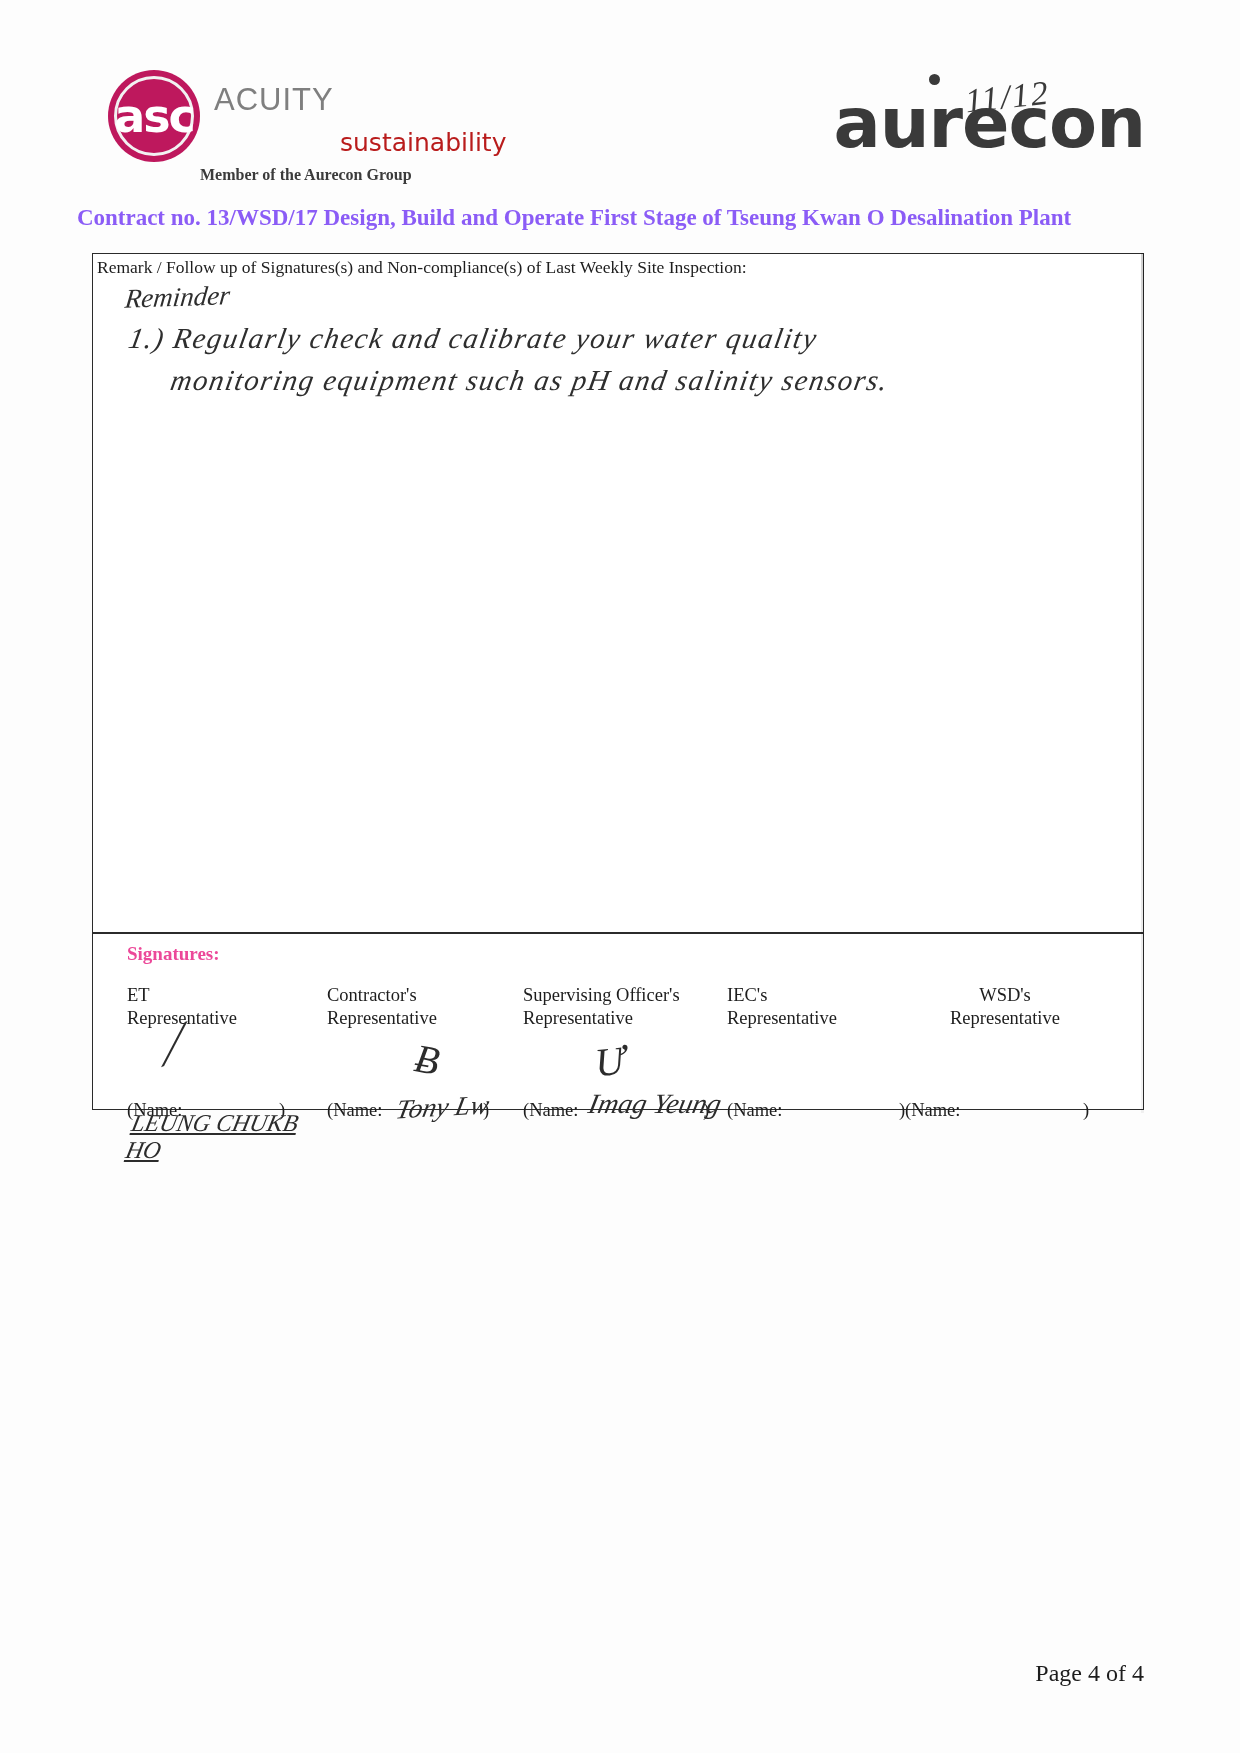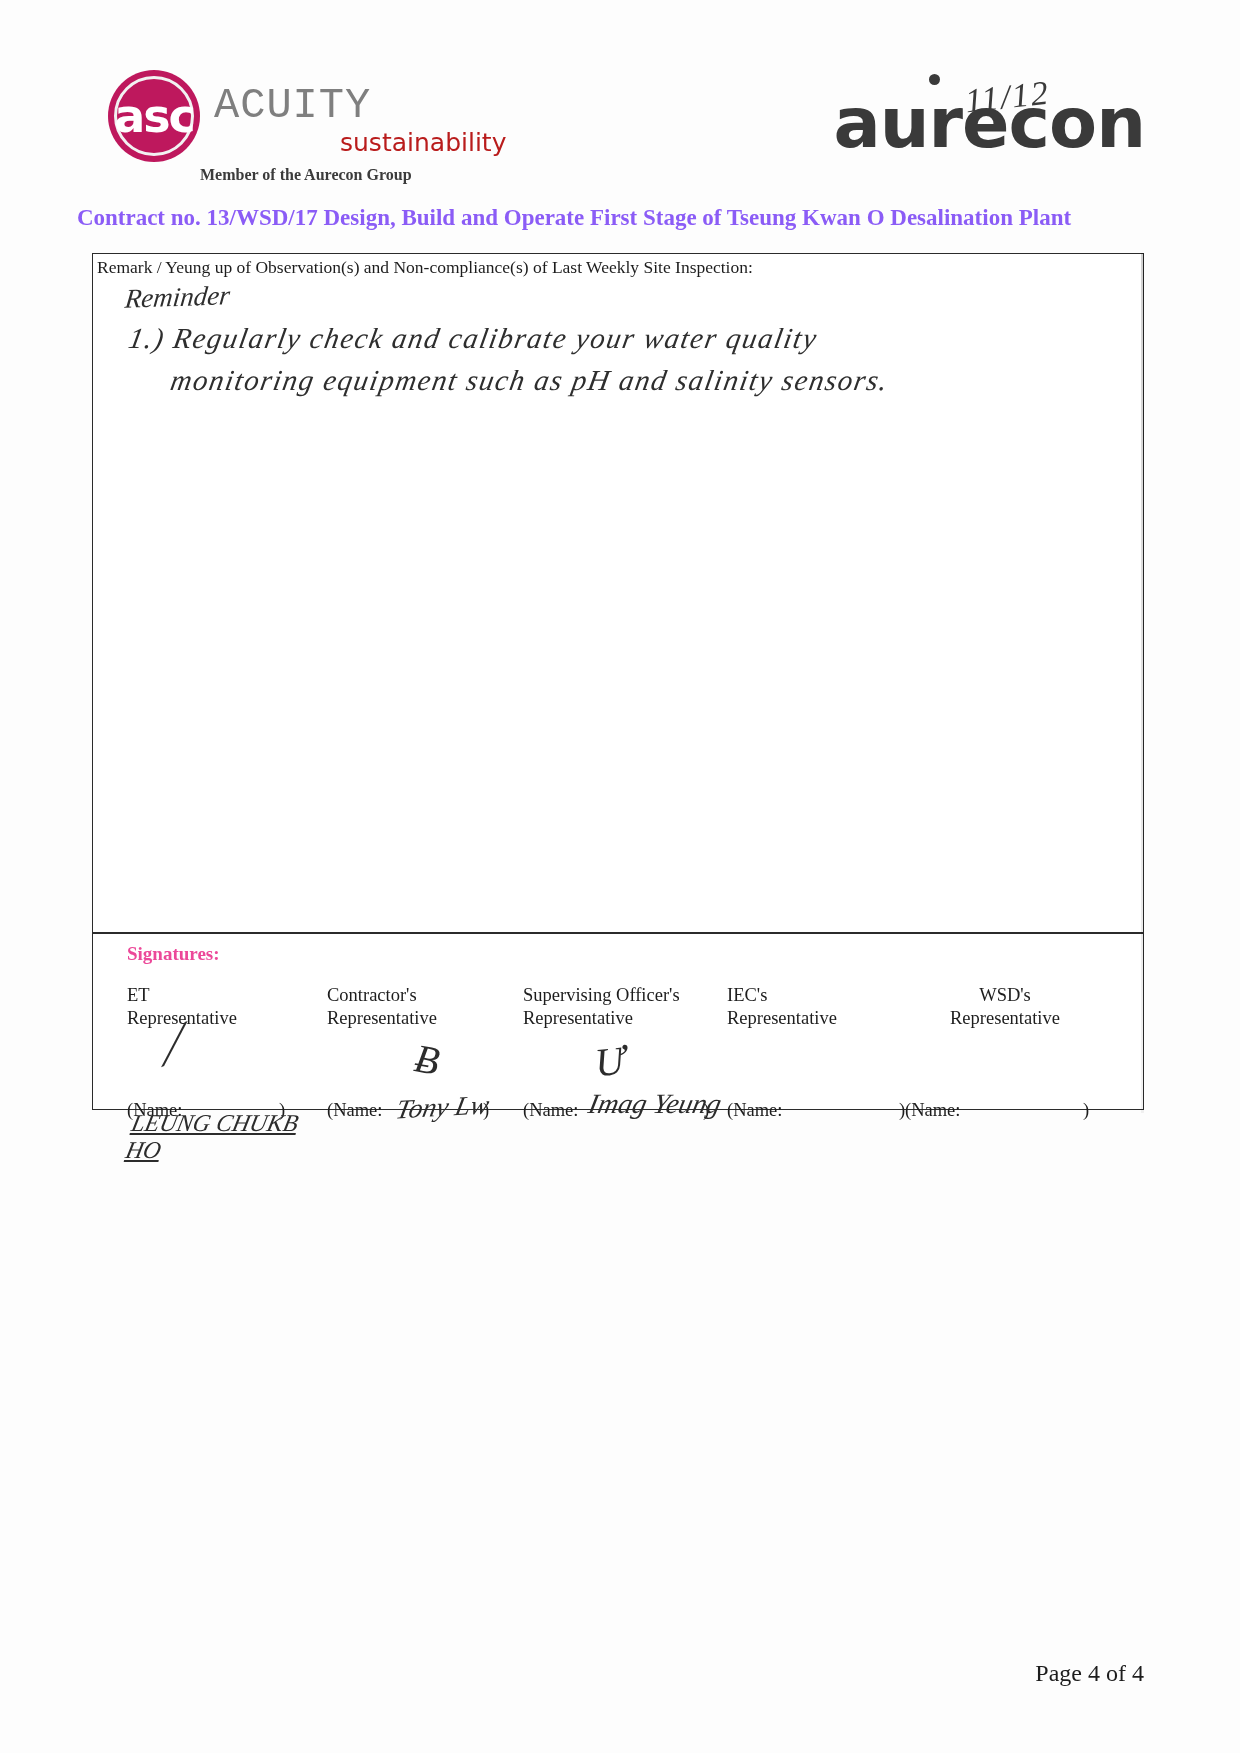--- a/index.html
+++ b/index.html
@@ -66,22 +66,22 @@
   }
   .acuity-mark .letters {
     position: absolute;
     inset: 0;
     line-height: 92px;
   }
   .acuity-word {
     position: absolute;
     left: 106px;
     top: 12px;
-    font-family: Liberation Mono, monospace;
-    font-size: 42px;
+    font-family: Liberation Sans, sans-serif;
+    font-size: 31px;
     letter-spacing: 1px;
     color: #7f7f7f;
     font-weight: 500;
   }
   .acuity-sub {
     position: absolute;
     left: 232px;
     top: 58px;
     font-family: "DejaVu Sans", sans-serif;
     font-size: 25px;
@@ -288,21 +288,21 @@
     <div class="page-handnum">11/12</div>
 
     <div class="aurecon-dot"></div>
     <div class="aurecon-logo">aurecon</div>
   </div>
 
   <div class="contract-line">Contract no.  13/WSD/17 Design, Build and Operate First Stage of Tseung Kwan O Desalination Plant</div>
 
   <div class="form-box">
 
-    <div class="remark-label">Remark / Yeung up of Observation(s) and Non-compliance(s) of Last Weekly Site Inspection:</div>
+    <div class="remark-label">Remark / Follow up of Signatures(s) and Non-compliance(s) of Last Weekly Site Inspection:</div>
 
     <div class="handwriting">
       <div class="hw-line1">Reminder</div>
       <div class="hw-line2">1.) Regularly check and calibrate your water quality</div>
       <div class="hw-line3">monitoring equipment such as pH and salinity sensors.</div>
     </div>
 
     <div class="sig-divider"></div>
     <div class="sig-title">Signatures:</div>
 

